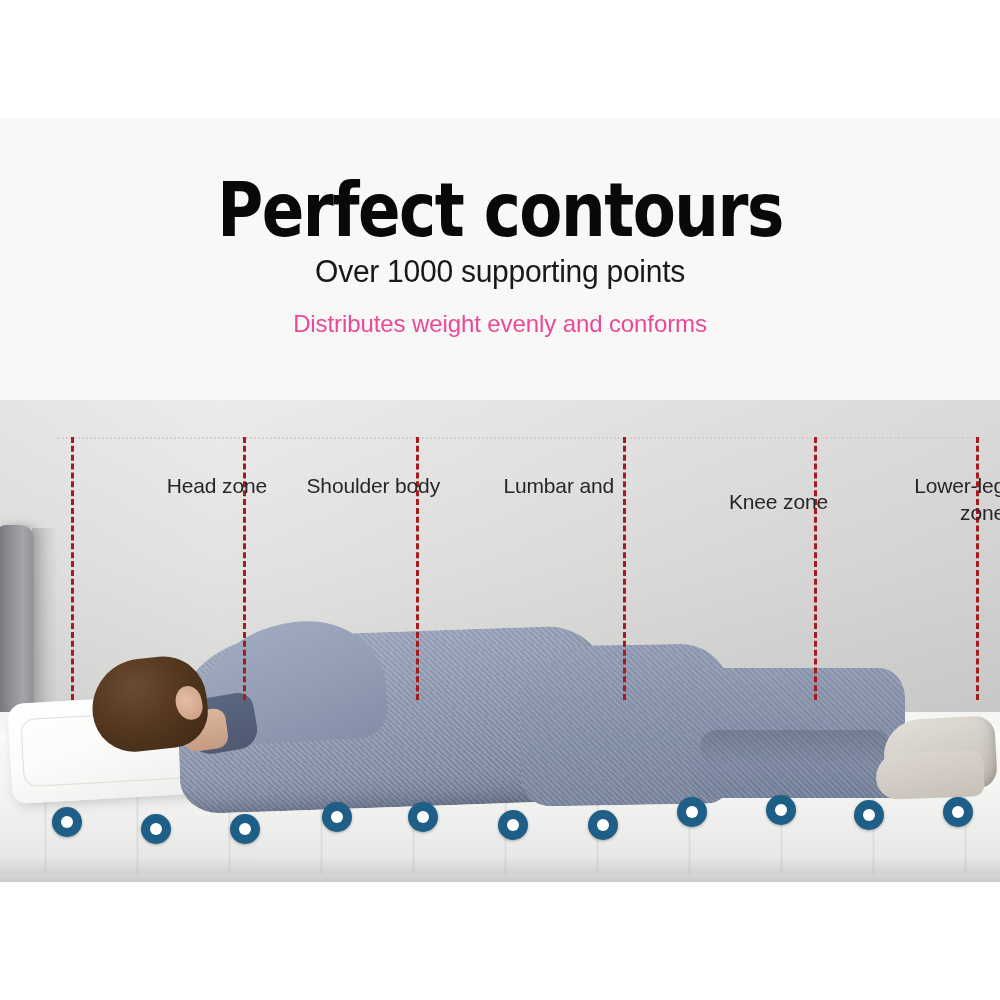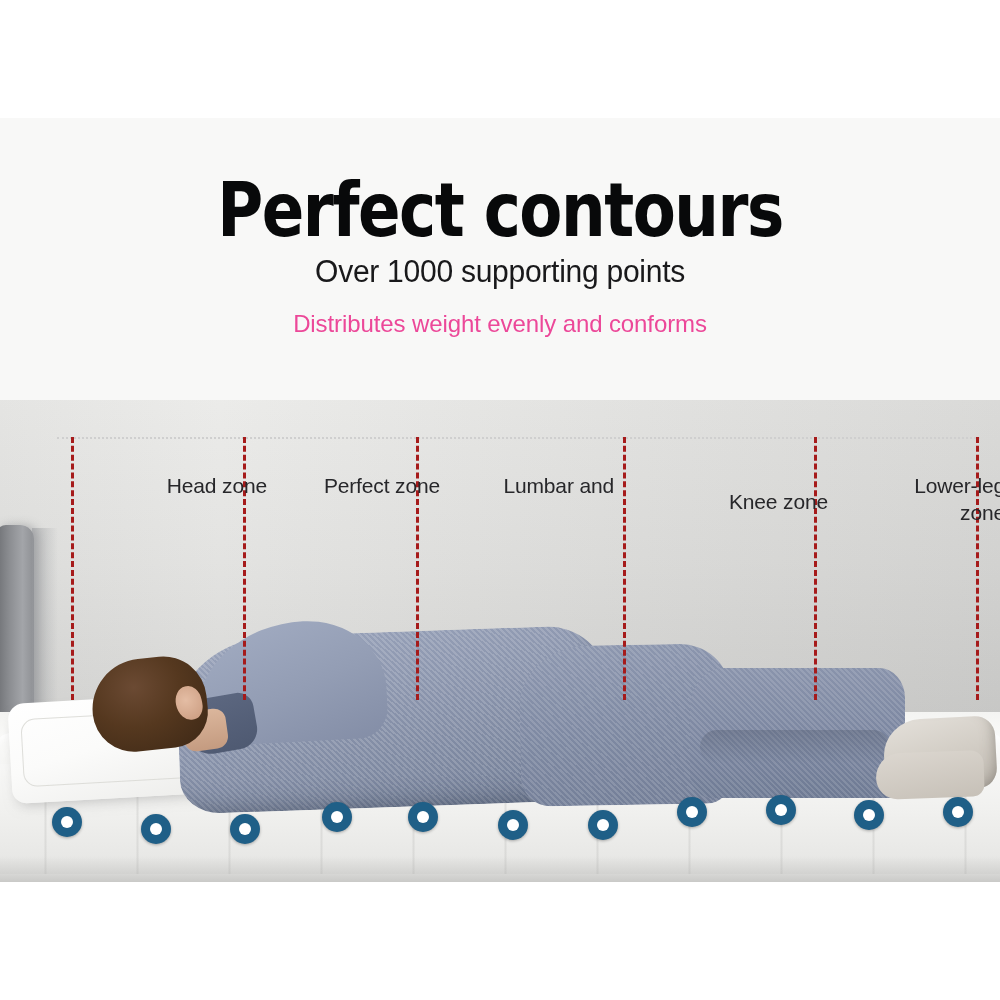--- a/index.html
+++ b/index.html
@@ -388,21 +388,21 @@
 
   <div class="zone-layer" id="zone-layer">
       <div class="zone-hline" style="left: 57px; top: 437px; width: 923px;"></div>
       <div class="zone-vline" style="left: 71px; top: 437px; height: 263px;"></div>
       <div class="zone-vline" style="left: 243px; top: 437px; height: 263px;"></div>
       <div class="zone-vline" style="left: 416px; top: 437px; height: 263px;"></div>
       <div class="zone-vline" style="left: 623px; top: 437px; height: 263px;"></div>
       <div class="zone-vline" style="left: 814px; top: 437px; height: 263px;"></div>
       <div class="zone-vline" style="left: 976px; top: 437px; height: 263px;"></div>
       <div class="zone-label" style="left: 47px; top: 472px; width: 220px;"><span>Head zone</span></div>
-      <div class="zone-label" style="left: 220px; top: 472px; width: 220px;"><span>Perfect zone</span></div>
+      <div class="zone-label" style="left: 220px; top: 472px; width: 220px;"><span>Shoulder body</span></div>
       <div class="zone-label" style="left: 394px; top: 472px; width: 220px;"><span>Lumbar and</span></div>
       <div class="zone-label" style="left: 608px; top: 472px; width: 220px; margin-top: 16px;"><span>Knee zone</span></div>
       <div class="zone-label" style="left: 785px; top: 472px; width: 220px;"><span>Lower-leg</span><span class="l2">zone</span></div>
     </div>
 
   <div class="zone-layer" id="point-layer">
       <div class="ring" style="left: 52px; top: 807px;"></div>
       <div class="ring" style="left: 141px; top: 814px;"></div>
       <div class="ring" style="left: 230px; top: 814px;"></div>
       <div class="ring" style="left: 322px; top: 802px;"></div>

